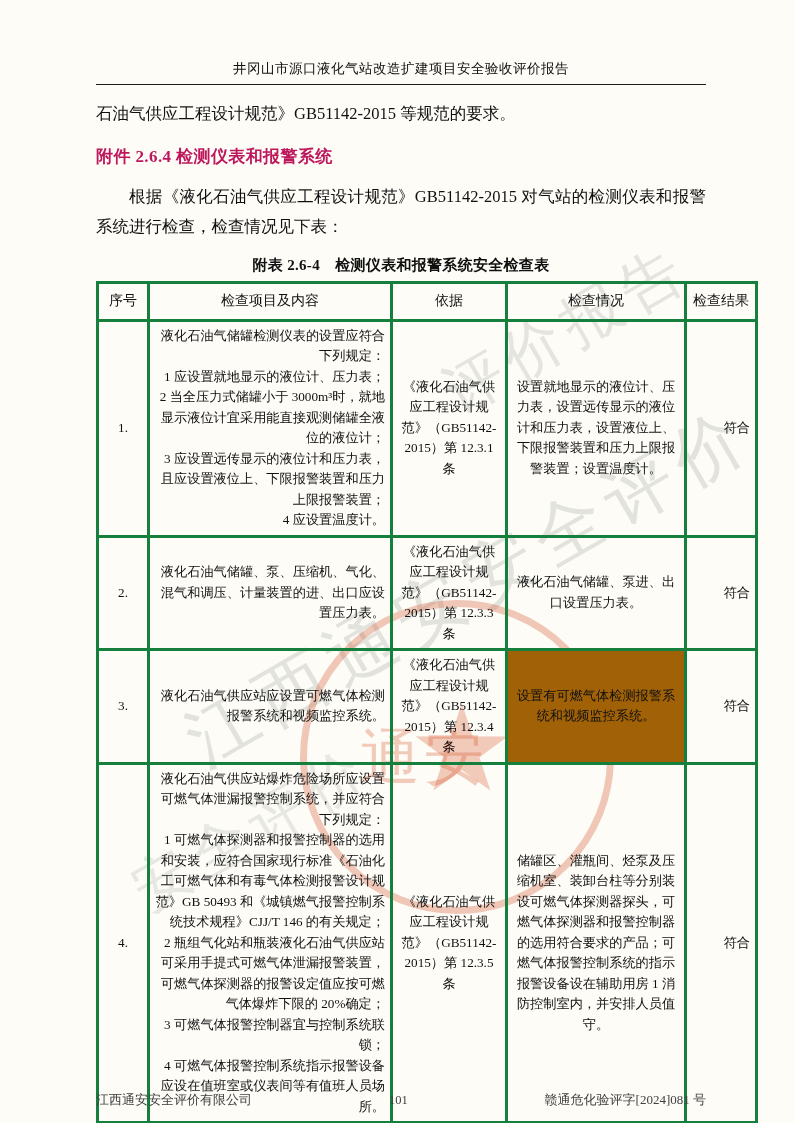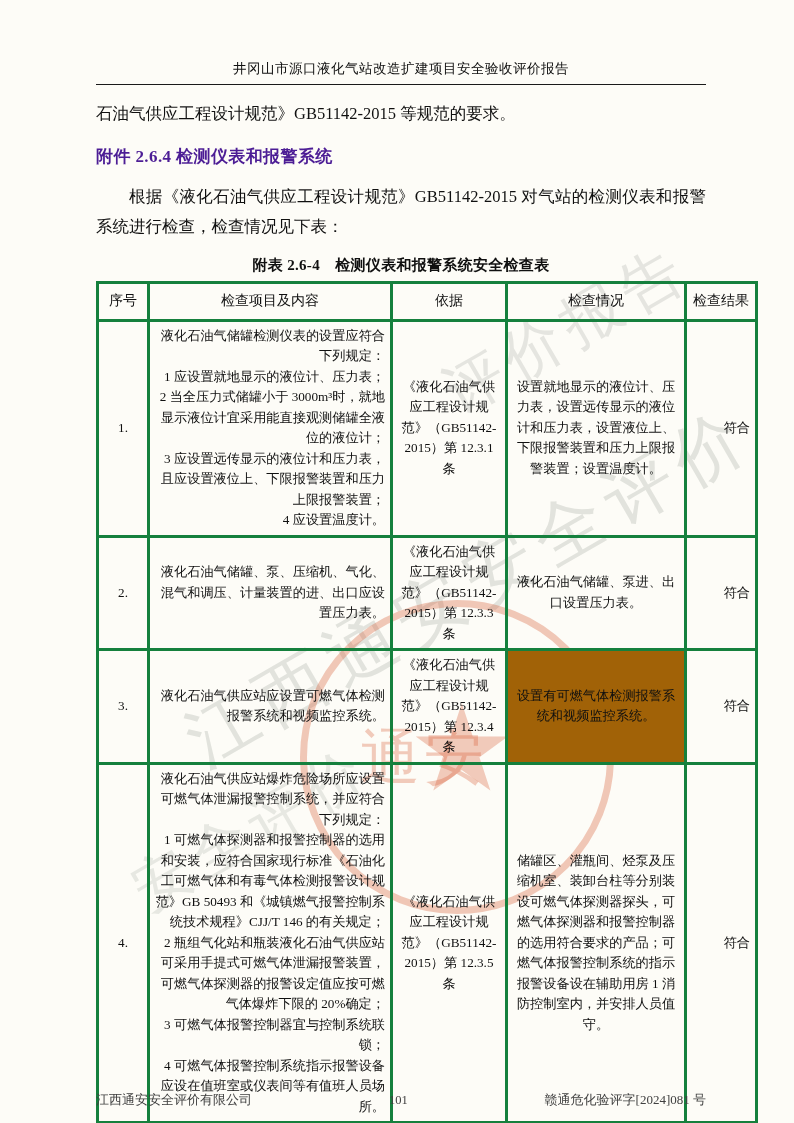--- a/index.html
+++ b/index.html
@@ -37,21 +37,21 @@
   .para {
     font-size: 16.5px;
     line-height: 30px;
     margin-top: 14px;
     text-align: justify;
   }
   .para.indent { text-indent: 33px; }
   .sect-title {
     font-size: 17px;
     font-weight: bold;
-    color: #4c1d95;
+    color: #be185d;
     margin-top: 16px;
     letter-spacing: 0.4px;
   }
   .tbl-caption {
     text-align: center;
     font-size: 15px;
     font-weight: bold;
     margin-top: 14px;
     margin-bottom: 6px;
     letter-spacing: 0.3px;

